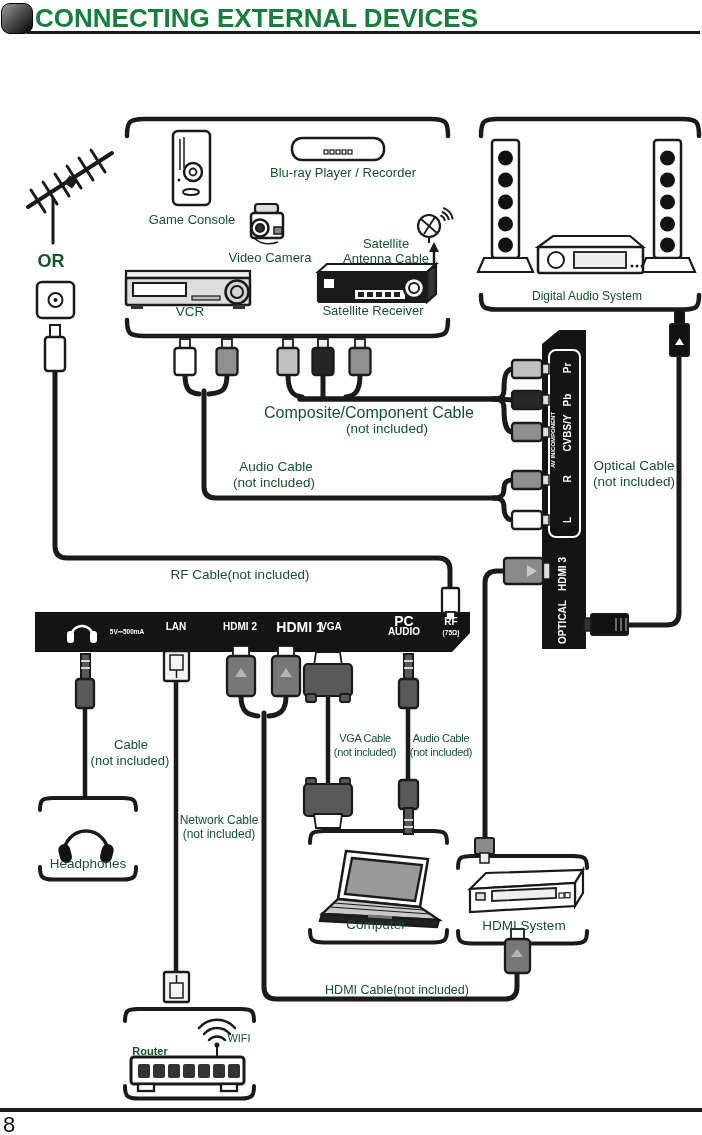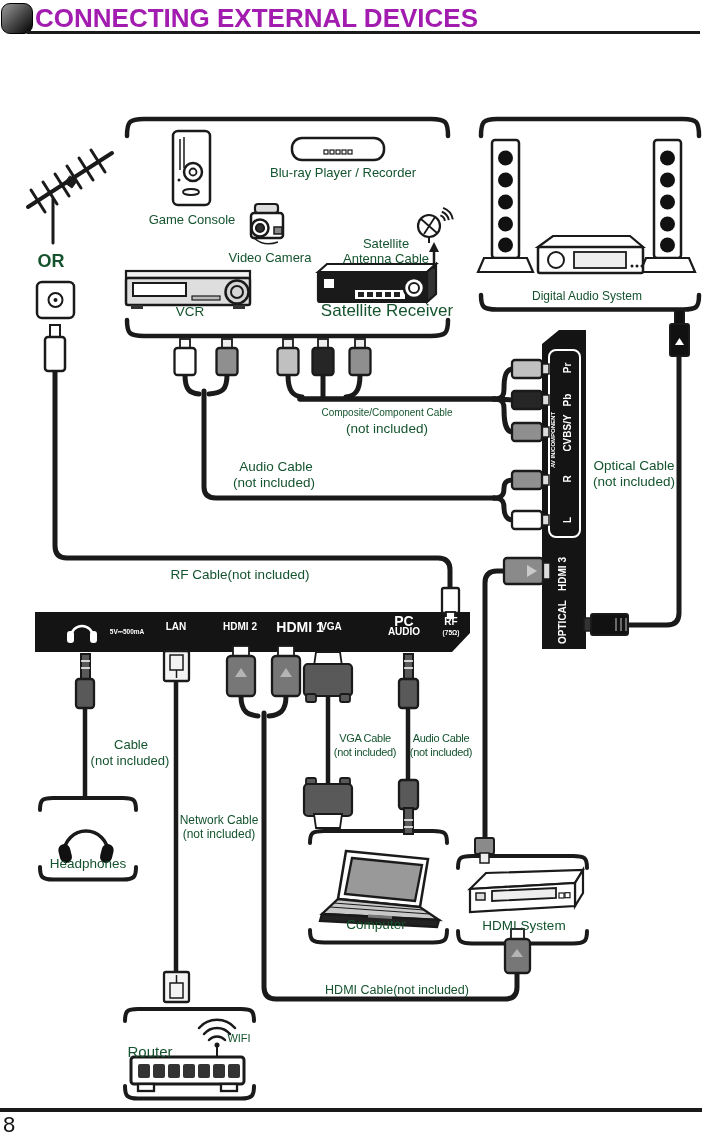--- a/index.html
+++ b/index.html
@@ -3,21 +3,21 @@
 <meta charset="utf-8">
 <style>
   html,body{margin:0;padding:0;background:#fff;}
   #page{position:relative;width:702px;height:1135px;background:#fff;overflow:hidden;
         font-family:"Liberation Sans",sans-serif;color:#111;}
   #art{position:absolute;left:0;top:0;}
   .L{position:absolute;transform:translate(-50%,-50%);white-space:nowrap;
      font-family:"Liberation Sans",sans-serif;color:#14532d;text-align:center;line-height:1;}
   .W{color:#fff;font-weight:bold;}
   .V{transform:translate(-50%,-50%) rotate(-90deg);}
-  #title{position:absolute;left:35px;top:3px;font-size:26px;font-weight:bold;letter-spacing:0px;color:#a21caf;}
+  #title{position:absolute;left:35px;top:3px;font-size:26px;font-weight:bold;letter-spacing:0px;color:#15803d;}
   #title-underline{position:absolute;left:27px;top:31px;width:673px;height:3px;background:#1a1a1a;}
   #title-icon{position:absolute;left:1px;top:3px;width:30px;height:29px;border-radius:9px;
               background:linear-gradient(135deg,#999 0%,#444 55%,#000 100%);border:1px solid #000;}
   #footer-line{position:absolute;left:0;top:1108px;width:702px;height:4px;background:#1a1a1a;}
   #page-num{position:absolute;left:3px;top:1112px;font-size:22px;color:#111;}
 </style>
 </head>
 <body>
 
 <div id="page">
@@ -373,24 +373,24 @@
   </svg>
 
   <div class="L" style="left:51px;top:261px;font-size:18px;font-weight:bold">OR</div>
 
   <div class="L" style="left:192px;top:219px;font-size:13px">Game Console</div>
   <div class="L" style="left:343px;top:172px;font-size:13px">Blu-ray Player / Recorder</div>
   <div class="L" style="left:270px;top:257px;font-size:13px">Video Camera</div>
   <div class="L" style="left:386px;top:243px;font-size:13px">Satellite</div>
   <div class="L" style="left:386px;top:258px;font-size:13px">Antenna Cable</div>
   <div class="L" style="left:190px;top:312px;font-size:13.5px">VCR</div>
-  <div class="L" style="left:387px;top:310px;font-size:17px">Satellite Receiver</div>
+  <div class="L" style="left:373px;top:310px;font-size:13px">Satellite Receiver</div>
   <div class="L" style="left:587px;top:296px;font-size:12px">Digital Audio System</div>
 
-  <div class="L" style="left:387px;top:413px;font-size:10px">Composite/Component Cable</div>
+  <div class="L" style="left:369px;top:413px;font-size:16px">Composite/Component Cable</div>
   <div class="L" style="left:387px;top:429px;font-size:13.5px">(not included)</div>
   <div class="L" style="left:276px;top:467px;font-size:13.5px">Audio Cable</div>
   <div class="L" style="left:274px;top:483px;font-size:13.5px">(not included)</div>
   <div class="L" style="left:634px;top:466px;font-size:13.5px">Optical Cable</div>
   <div class="L" style="left:634px;top:482px;font-size:13.5px">(not included)</div>
   <div class="L" style="left:240px;top:575px;font-size:13.5px">RF Cable(not included)</div>
 
   <div class="L" style="left:131px;top:744px;font-size:13px">Cable</div>
   <div class="L" style="left:130px;top:760px;font-size:13px">(not included)</div>
   <div class="L" style="left:219px;top:820px;font-size:12px">Network Cable</div>
@@ -398,21 +398,21 @@
   <div class="L" style="left:365px;top:738px;font-size:11px;letter-spacing:-0.3px">VGA Cable</div>
   <div class="L" style="left:365px;top:752px;font-size:11px;letter-spacing:-0.3px">(not included)</div>
   <div class="L" style="left:441px;top:738px;font-size:11px;letter-spacing:-0.3px">Audio Cable</div>
   <div class="L" style="left:441px;top:752px;font-size:11px;letter-spacing:-0.3px">(not included)</div>
   <div class="L" style="left:397px;top:990px;font-size:12.5px">HDMI Cable(not included)</div>
 
   <div class="L" style="left:88px;top:864px;font-size:13.5px">Headphones</div>
   <div class="L" style="left:376px;top:925px;font-size:13.5px">Computer</div>
   <div class="L" style="left:524px;top:926px;font-size:13.5px">HDMI System</div>
   <div class="L" style="left:239px;top:1038px;font-size:11px">WIFI</div>
-  <div class="L" style="left:150px;top:1051px;font-size:15px;font-weight:normal">Router</div>
+  <div class="L" style="left:150px;top:1051px;font-size:11px;font-weight:bold">Router</div>
 
   <div class="L W" style="left:127px;top:606px;font-size:10px">USB</div>
   <div class="L W" style="left:127px;top:632px;font-size:6.5px">5V⎓500mA</div>
   <div class="L W" style="left:176px;top:627px;font-size:10px">LAN</div>
   <div class="L W" style="left:240px;top:627px;font-size:10px">HDMI 2</div>
   <div class="L W" style="left:300px;top:627px;font-size:14px">HDMI 1</div>
   <div class="L W" style="left:331px;top:627px;font-size:10px">VGA</div>
   <div class="L W" style="left:404px;top:621px;font-size:14px">PC</div>
   <div class="L W" style="left:404px;top:632px;font-size:10px">AUDIO</div>
   <div class="L W" style="left:451px;top:622px;font-size:10px">RF</div>

